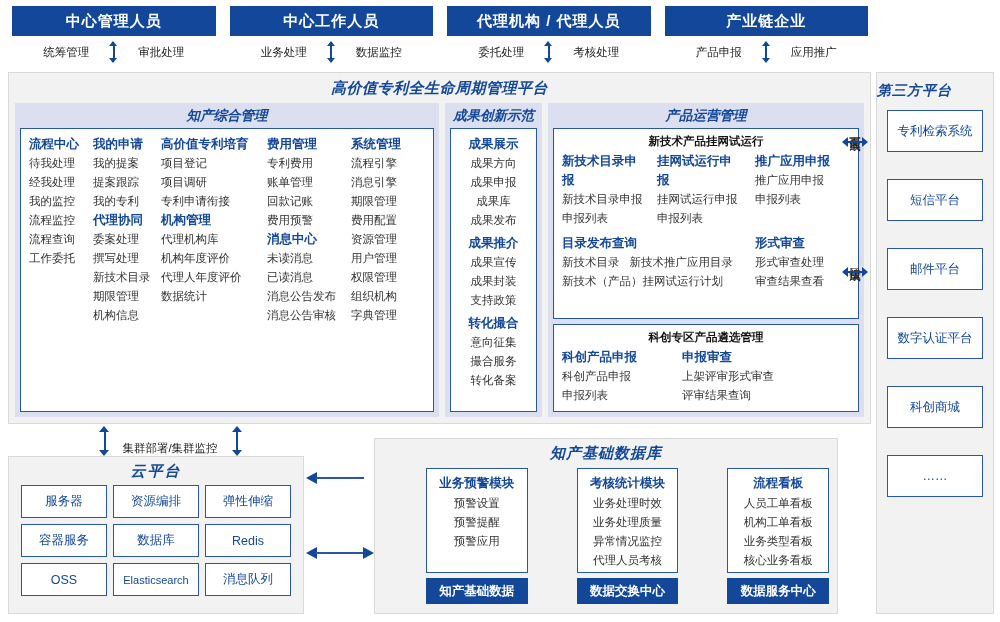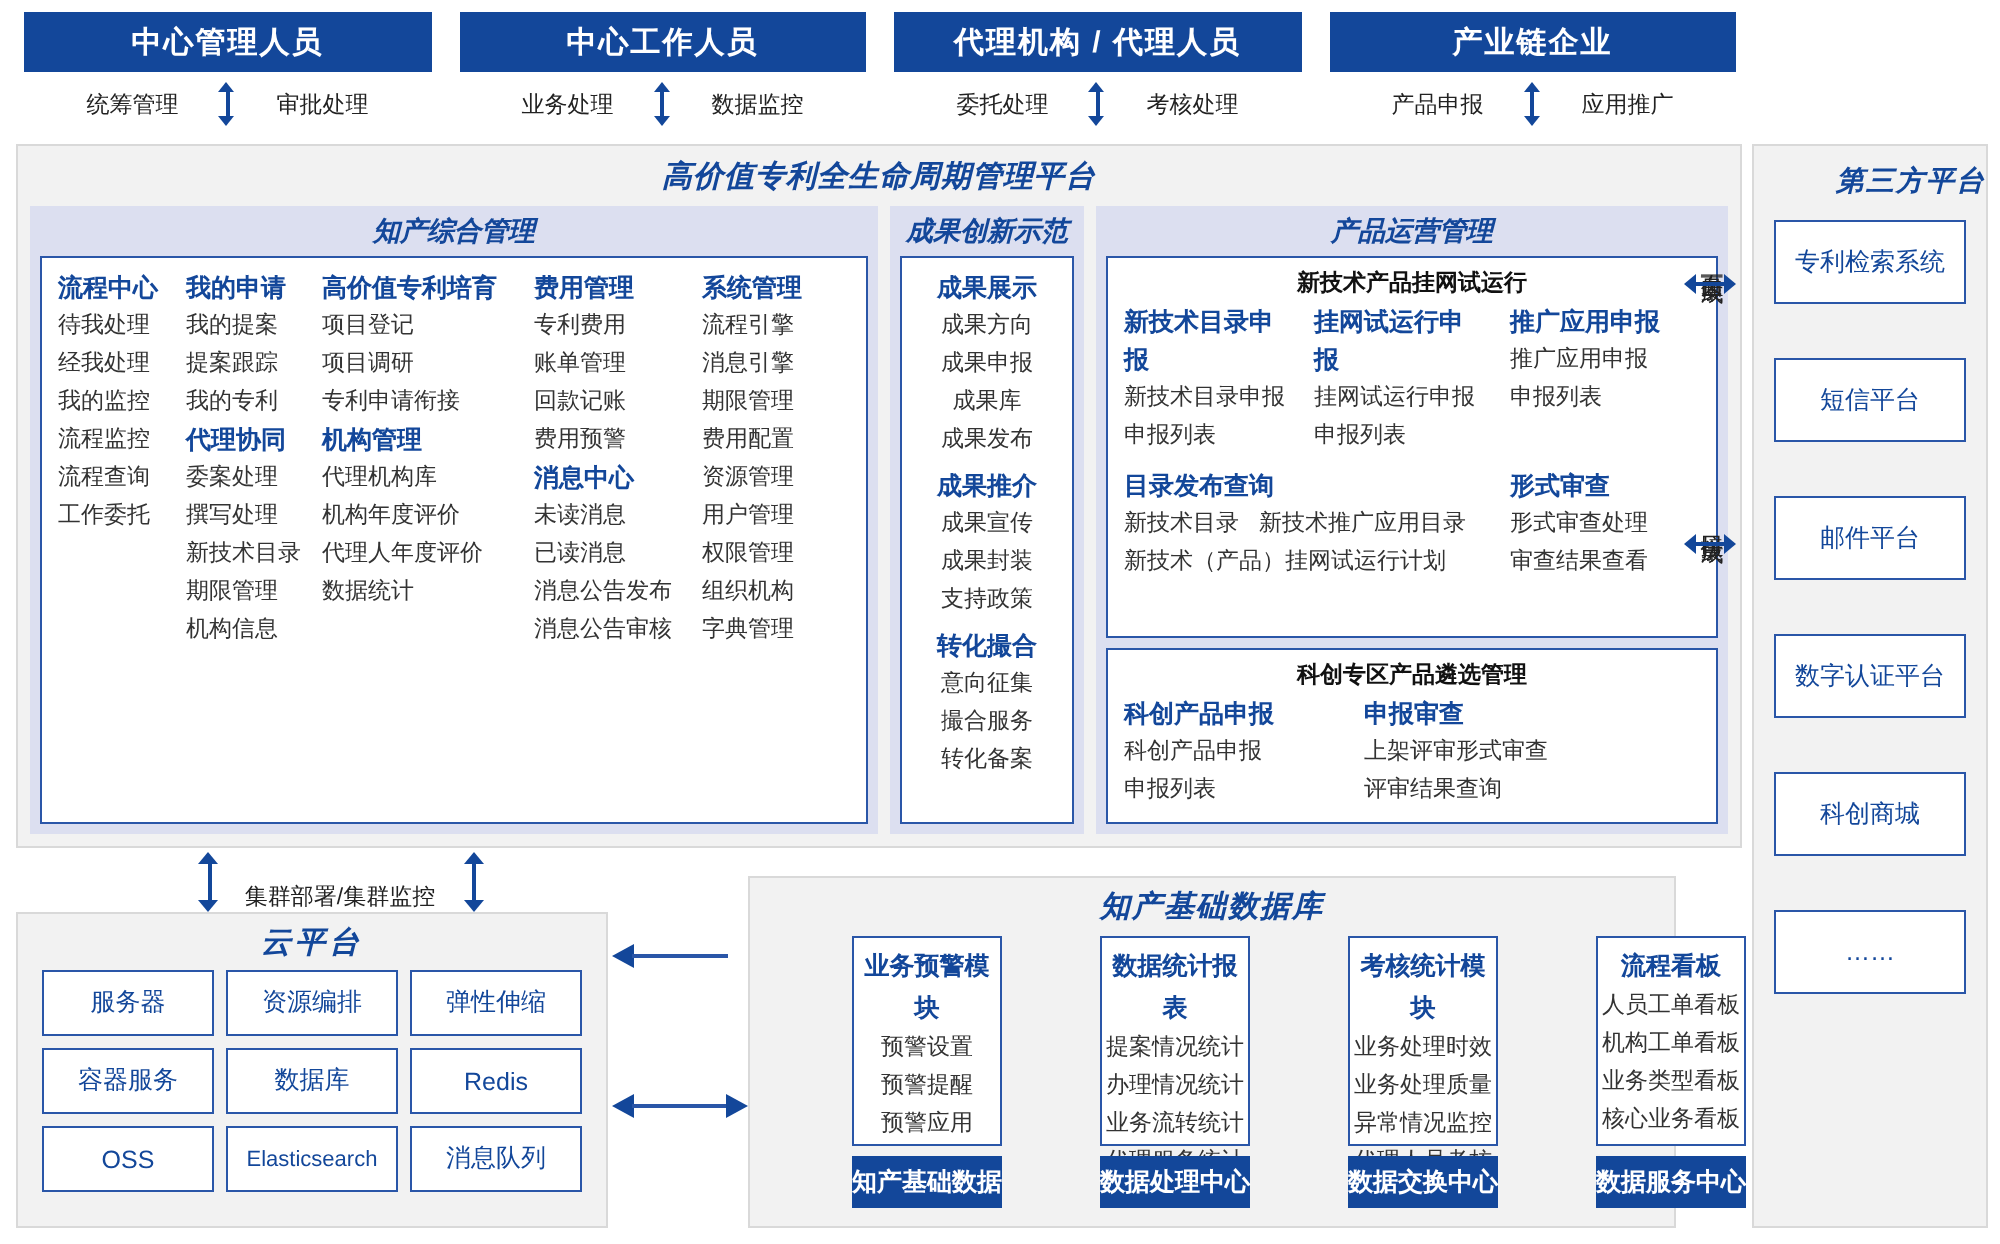--- a/index.html
+++ b/index.html
@@ -81,21 +81,21 @@
   .hArrow:after { content:""; position:absolute; left:0; top:1px; width:0; height:0;
                   border-top:5px solid transparent; border-bottom:5px solid transparent; border-right:6px solid #13479a; }
   .hArrow i { position:absolute; right:0; top:1px; width:0; height:0;
               border-top:5px solid transparent; border-bottom:5px solid transparent; border-left:6px solid #13479a; }
 
   
   .third {
     position:absolute; left:876px; top:72px; width:118px; height:542px;
     background:#f2f2f2; border:1px solid #d9d9d9;
   }
-  .third-title { text-align:right; font-size:14px; font-weight:bold; color:#13479a; font-style:italic; padding:9px 0 6px 0; letter-spacing:1px; }
+  .third-title { text-align:left; font-size:14px; font-weight:bold; color:#13479a; font-style:italic; padding:9px 0 6px 0; letter-spacing:1px; }
   .third-list { padding:4px 10px 18px 10px; display:flex; flex-direction:column; gap:27px; }
   .third-item {
     height:42px; background:#ffffff; border:1.5px solid #2a56a8;
     display:flex; align-items:center; justify-content:center;
     font-size:12.5px; color:#13479a; white-space:nowrap;
   }
 
   
   .cluster { position:absolute; left:60px; top:424px; width:220px; height:32px; display:flex; align-items:flex-end; justify-content:center; gap:14px; }
   .cluster .lbl { font-size:11.5px; color:#222; white-space:nowrap; }
@@ -411,30 +411,20 @@
         <div class="db-card">
           <div class="dh">业务预警模块</div>
           <div class="dt">预警设置</div>
           <div class="dt">预警提醒</div>
           <div class="dt">预警应用</div>
         </div>
         <div class="db-foot">知产基础数据</div>
       </div>
       <div class="db-col">
         <div class="db-card">
-          <div class="dh">数据统计报表</div>
-          <div class="dt">提案情况统计</div>
-          <div class="dt">办理情况统计</div>
-          <div class="dt">业务流转统计</div>
-          <div class="dt">代理服务统计</div>
-        </div>
-        <div class="db-foot">数据处理中心</div>
-      </div>
-      <div class="db-col">
-        <div class="db-card">
           <div class="dh">考核统计模块</div>
           <div class="dt">业务处理时效</div>
           <div class="dt">业务处理质量</div>
           <div class="dt">异常情况监控</div>
           <div class="dt">代理人员考核</div>
         </div>
         <div class="db-foot">数据交换中心</div>
       </div>
       <div class="db-col">
         <div class="db-card">

